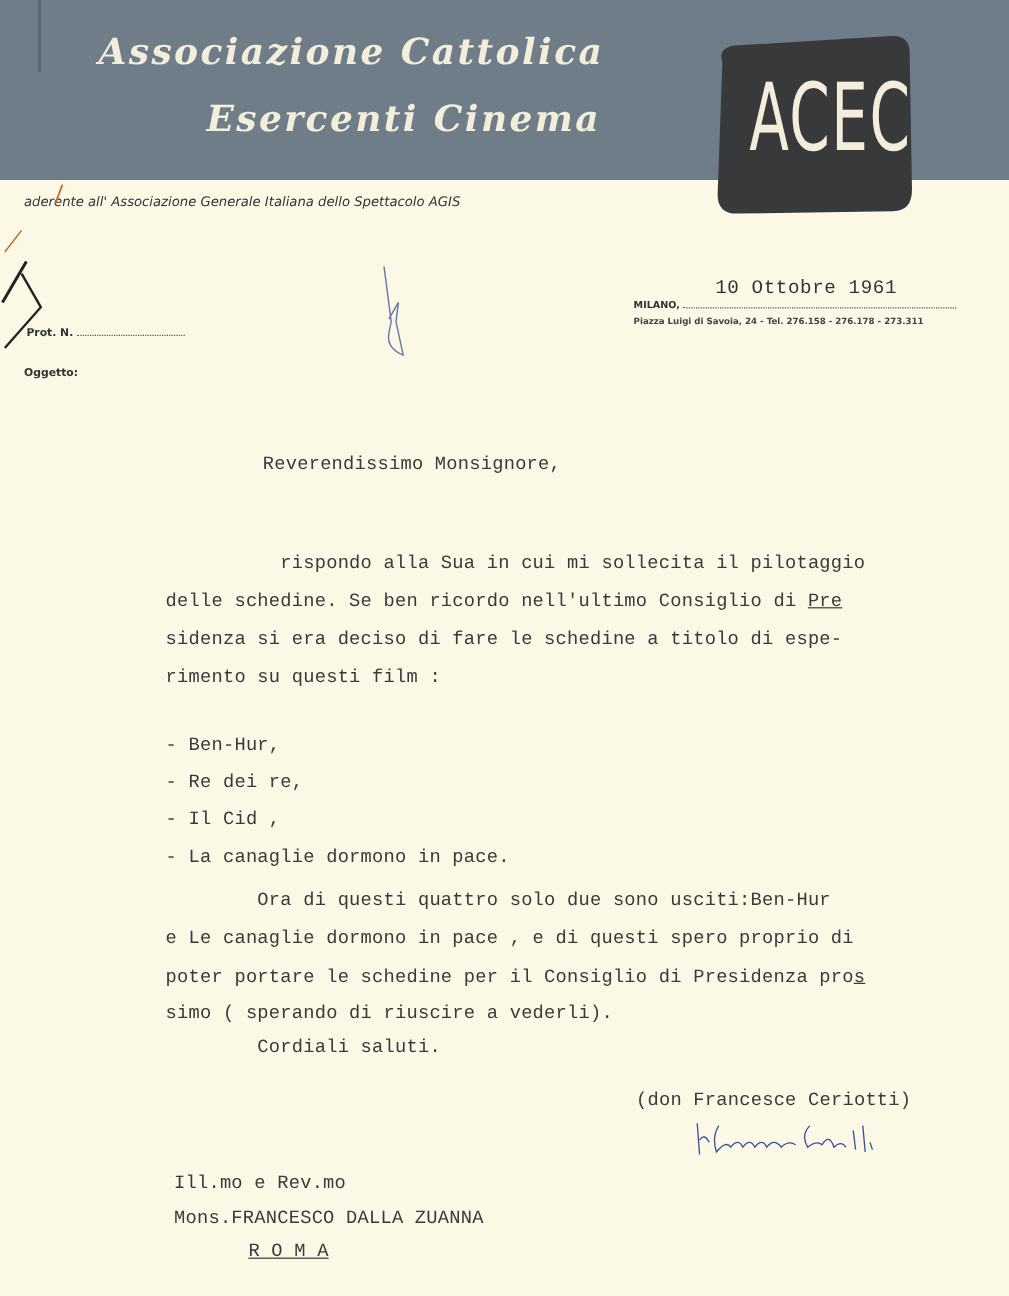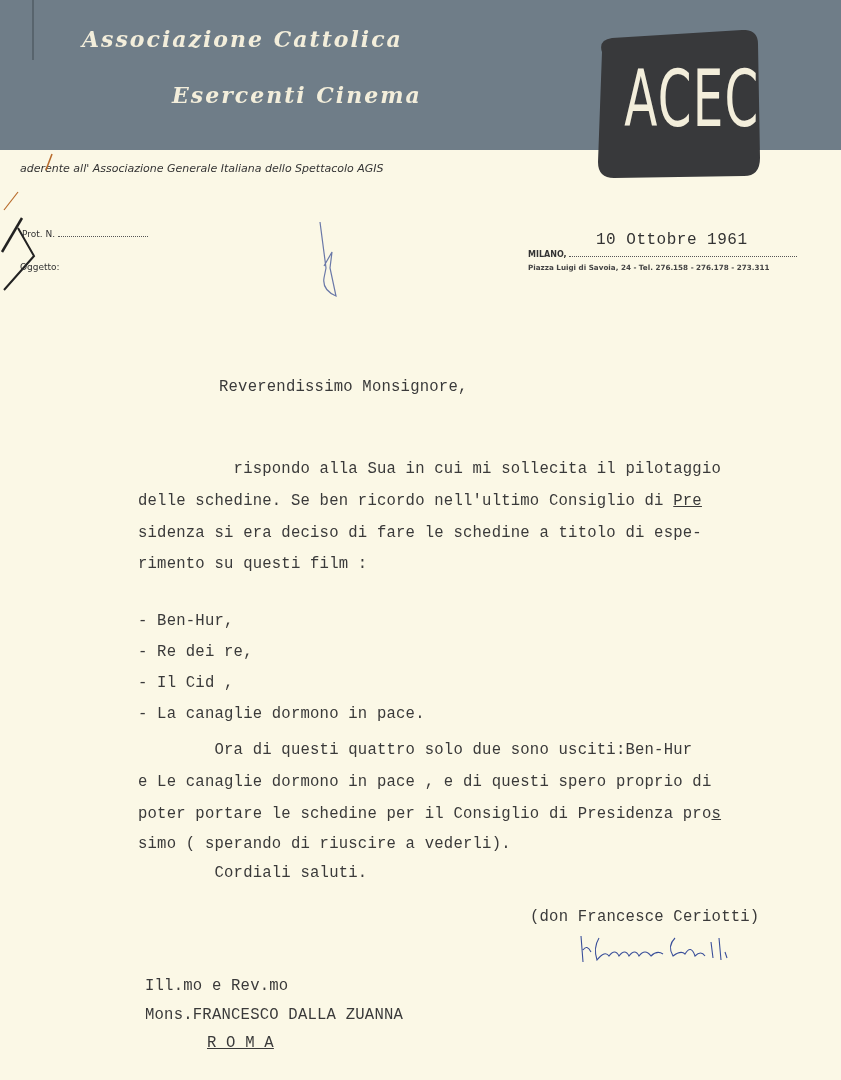--- a/index.html
+++ b/index.html
@@ -12,42 +12,42 @@
     .header-band {
       position:absolute; left:0; top:0; width:841px; height:150px;
       background:#6f7d88;
     }
     .fold-line {
       position:absolute; left:32px; top:0; width:2px; height:60px; background:#4f5a62; opacity:.7;
     }
     .org-line {
       position:absolute; color:#f3eedb;
       font-family:"DejaVu Serif", serif; font-weight:bold; font-style:italic;
-      font-size:22px; letter-spacing:2px; white-space:nowrap;
+      font-size:30px; letter-spacing:2px; white-space:nowrap;
     }
     .org-line.l1 { left:82px; top:26px; }
     .org-line.l2 { left:172px; top:82px;text-align:center; }
     .logo {
       position:absolute; left:592px; top:30px; width:170px; height:150px;
     }
     .logo svg { position:absolute; left:0; top:0; }
     .logo-text {
       position:absolute; left:0; top:30px; width:170px; text-align:center;
       color:#f3eedb; font-family:"DejaVu Sans", sans-serif; font-size:78px;
       letter-spacing:2px; transform:scaleX(0.62); transform-origin:center;
       line-height:1;
     }
     .agis-line {
       position:absolute; left:20px; top:162px;
       font-family:"DejaVu Sans", sans-serif; font-style:italic; font-size:11px;
       color:#333; white-space:nowrap;
     }
     .form-label {
-      position:absolute; font-family:"DejaVu Sans", sans-serif; font-weight:normal;
-      font-size:9px; color:#333;
+      position:absolute; font-family:"DejaVu Sans", sans-serif; font-weight:bold;
+      font-size:9px; color:#333;margin-top:44px;
     }
     .dots { border-bottom:1px dotted #555; display:inline-block; }
     .date-text {
       position:absolute; left:596px; top:231px; font-size:16px; color:#333; letter-spacing:.5px;
     }
     .milano {
       position:absolute; left:528px; top:250px; font-family:"DejaVu Sans", sans-serif;
       font-weight:bold; font-size:8px; color:#333; white-space:nowrap;
     }
     .address {

